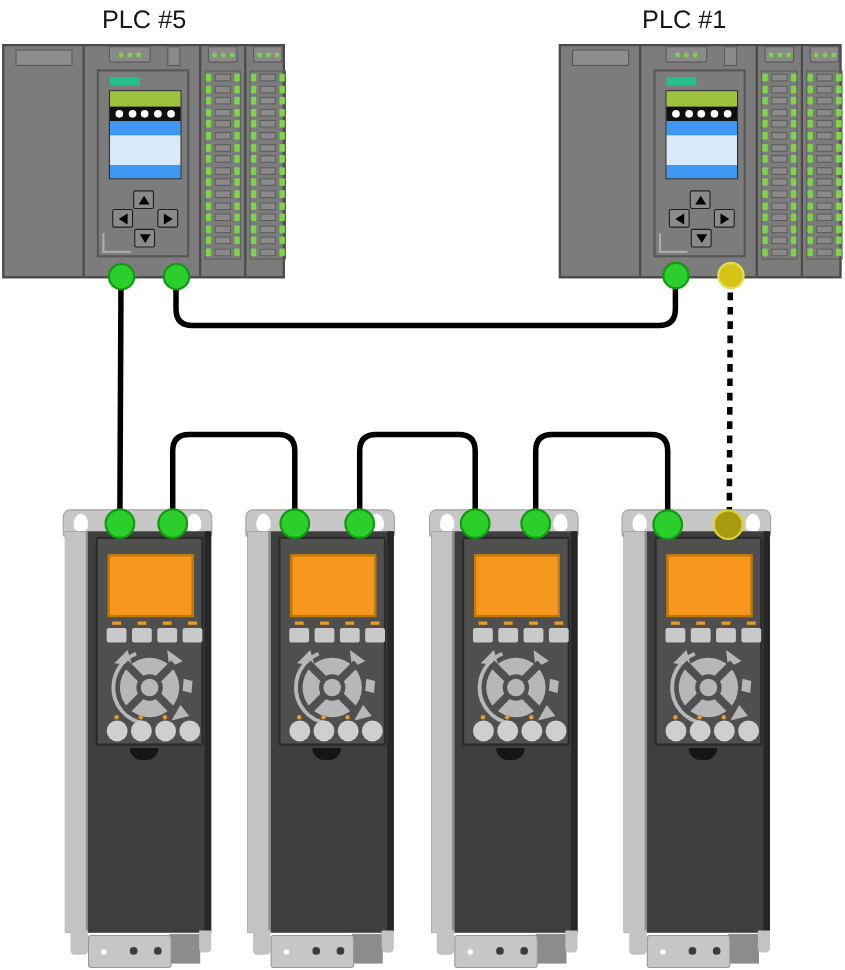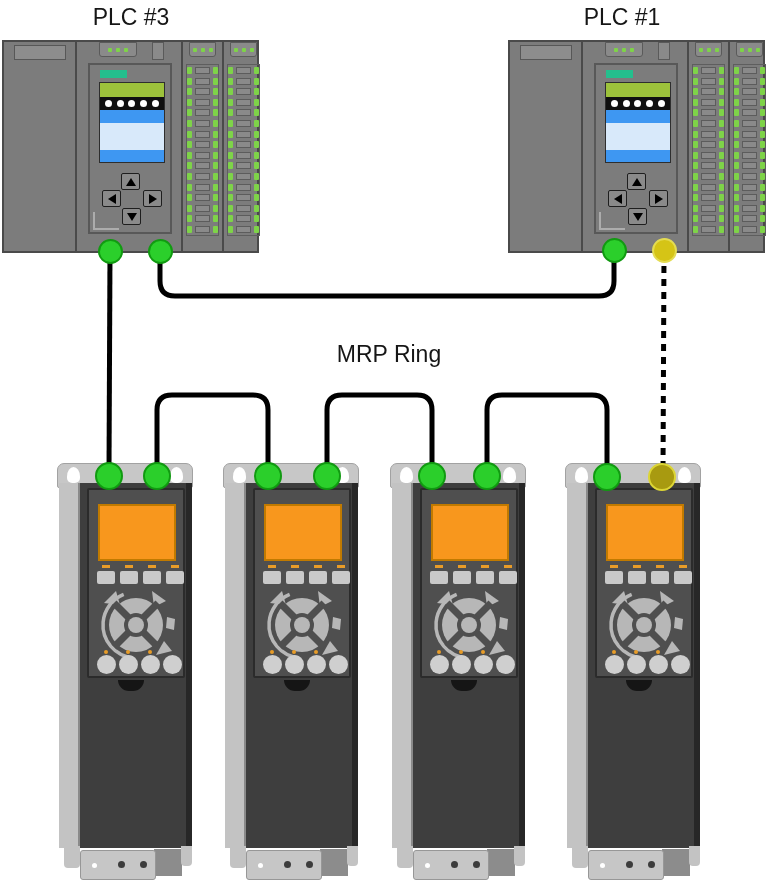--- a/index.html
+++ b/index.html
@@ -70,23 +70,22 @@
 
   
   #cable-svg { position:absolute; left:0; top:0; z-index:5; pointer-events:none; }
   .port { position:absolute; border-radius:50%; z-index:6; border:2px solid; }
 </style>
 </head>
 <body>
 
 <div class="canvas">
 
-  <div class="diagram-label" style="left:131px; top:4px;">PLC #3</div>
+  <div class="diagram-label" style="left:131px; top:4px;">PLC #5</div>
   <div class="diagram-label" style="left:622px; top:4px;">PLC #1</div>
-  <div class="diagram-label" style="left:389px; top:341px;">MRP Ring</div>
 
   <svg id="cable-svg" width="768" height="882" viewBox="0 0 768 882">
     <g fill="none" stroke="#000" stroke-width="5">
       <path d="M110,251 L109,471"></path>
       <path d="M160,251 V281 Q160,296 175,296 H599 Q614,296 614,281 V250"></path>
       <path d="M157,471 V410 Q157,395 172,395 H253 Q268,395 268,410 V471"></path>
       <path d="M327,471 V410 Q327,395 342,395 H417 Q432,395 432,410 V471"></path>
       <path d="M487,471 V410 Q487,395 502,395 H592 Q607,395 607,410 V471"></path>
       <path d="M664,253 L663,472" stroke-dasharray="7 6"></path>
     </g>

